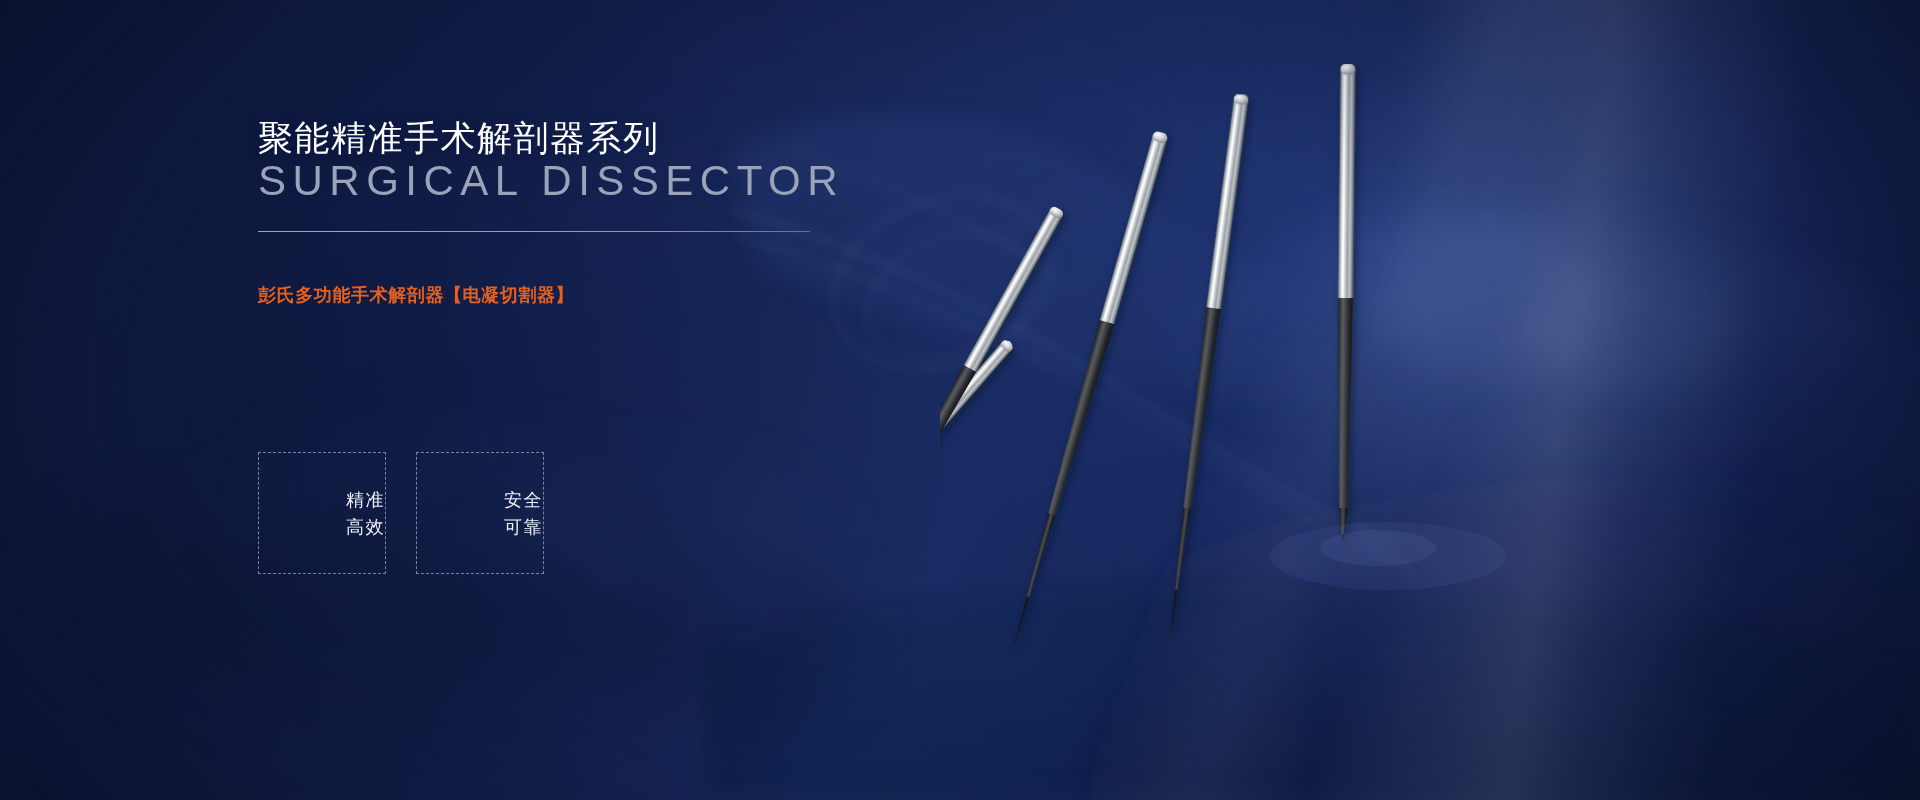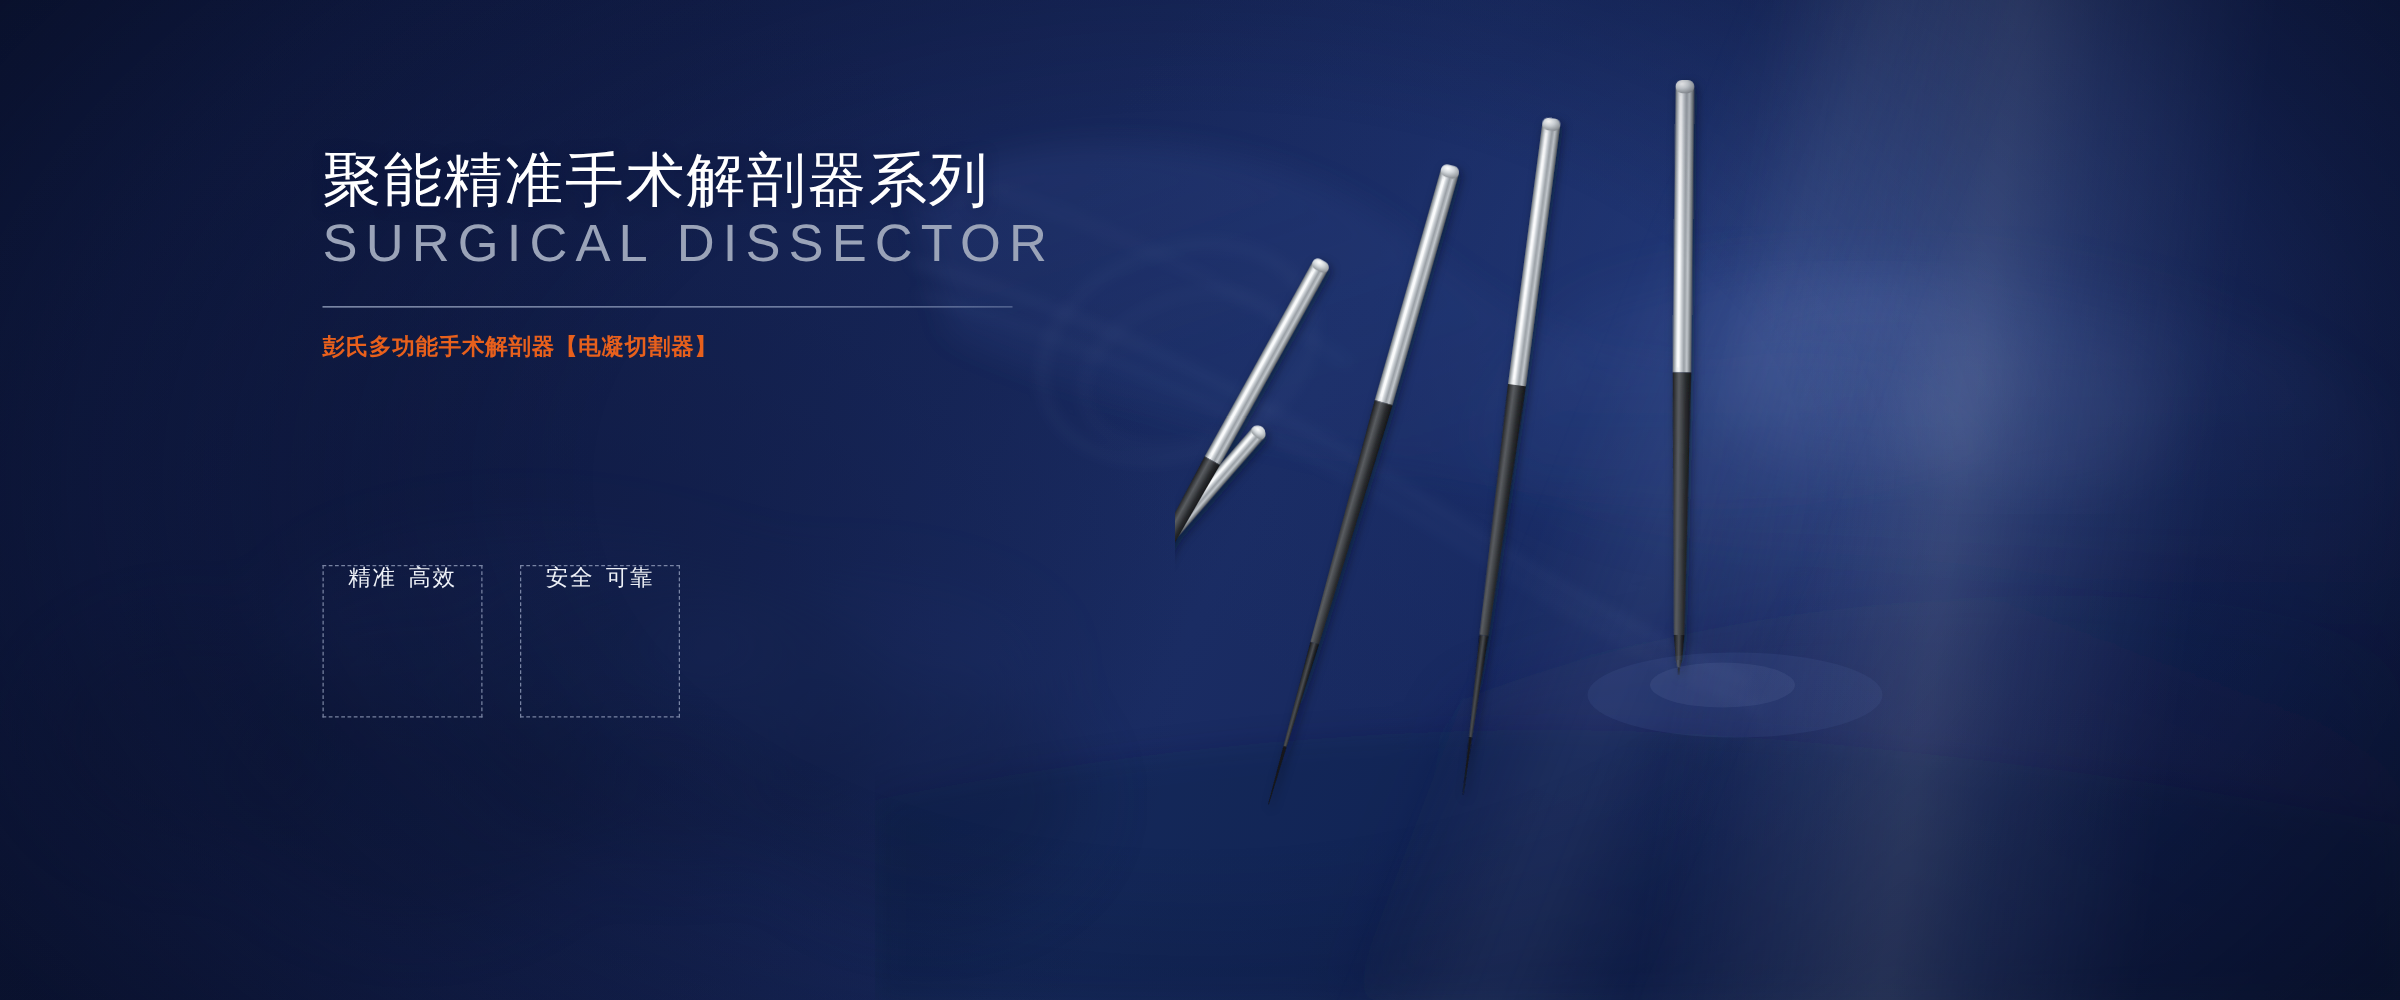--- a/index.html
+++ b/index.html
@@ -55,61 +55,61 @@
     opacity:.5; filter:blur(26px);
   }
 
   
   #text-block {
     position:absolute;
     left:258px; top:118px;
     width:620px;
   }
   #main-title {
-    font-size:47px;
+    font-size:35px;
     line-height:1.12;
     letter-spacing:1.5px;
     color:#ffffff;
     font-weight:400;
     white-space:nowrap;
     text-shadow:0 1px 10px rgba(10,20,60,.55);
   }
   #sub-title-en {
     font-size:42px;
     letter-spacing:6.5px;
     color:#9aa3b8;
     font-weight:300;
     white-space:nowrap;
   }
   #divider {
     margin-top:26px;
     width:552px; height:1px;
     background:linear-gradient(90deg, rgba(176,188,214,.88) 0%, rgba(168,182,212,.80) 70%, rgba(150,166,200,.55) 100%);
   }
   #tagline {
-    margin-top:19px;
+    margin-top:51px;
     font-size:18px;
     letter-spacing:.6px;
     color:#e8601c;
     font-weight:700;
     white-space:nowrap;
   }
 
   
   #feature-boxes {
     position:absolute;
     left:258px; top:452px;
     display:flex;
     gap:30px;
   }
   .feature-box {
     width:128px; height:122px;
     display:flex;
-    flex-direction:row;
-    align-items:flex-start;
+    flex-direction:column;
+    align-items:flex-end;
     justify-content:center;
     gap:9px;
     font-size:18px;
     letter-spacing:1.5px;
     color:#eef1f7;
     line-height:1;
   }
   .feature-box.dim   { border:1.6px dashed rgba(185,196,222,.62); }
   .feature-box.bright{ border:2px dashed rgba(255,255,255,.97); }
   .feature-line { white-space:nowrap; }

